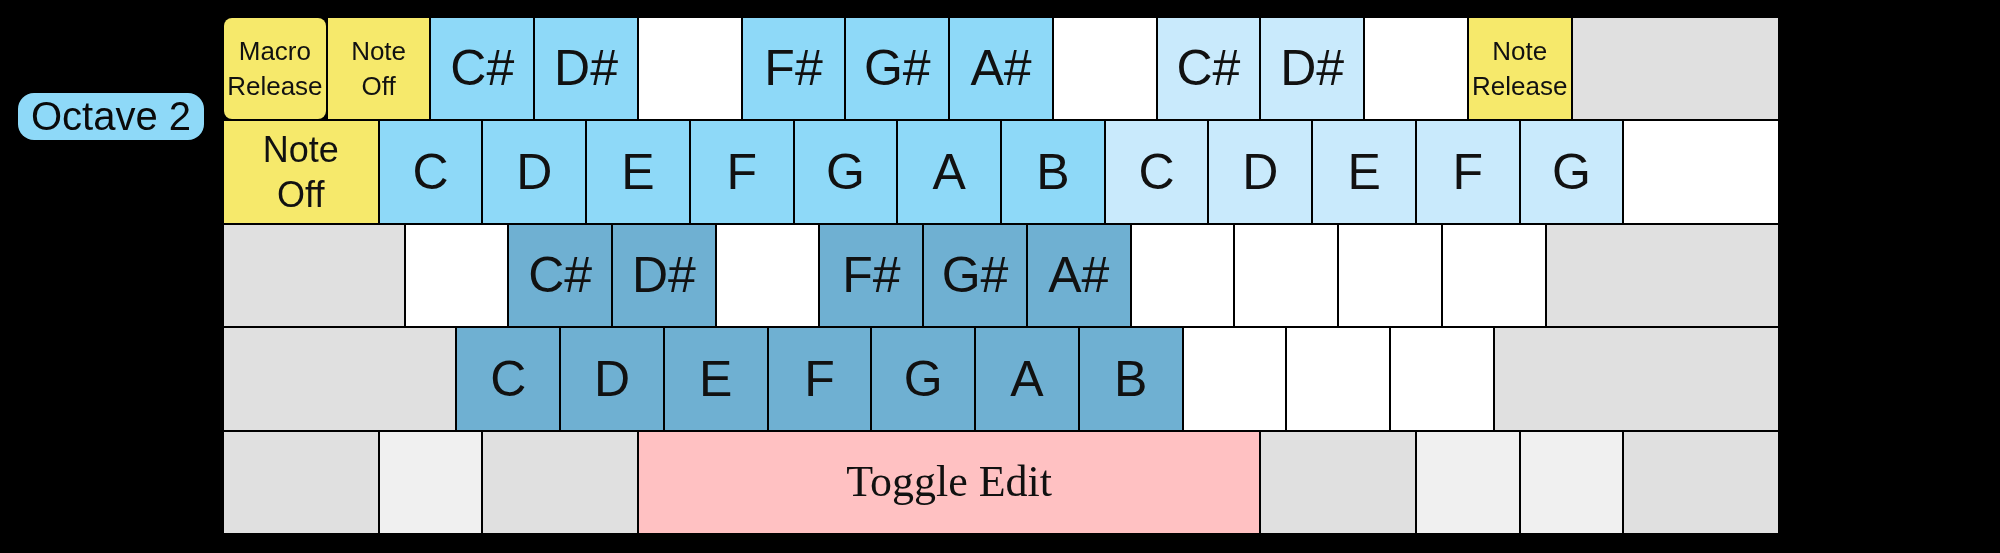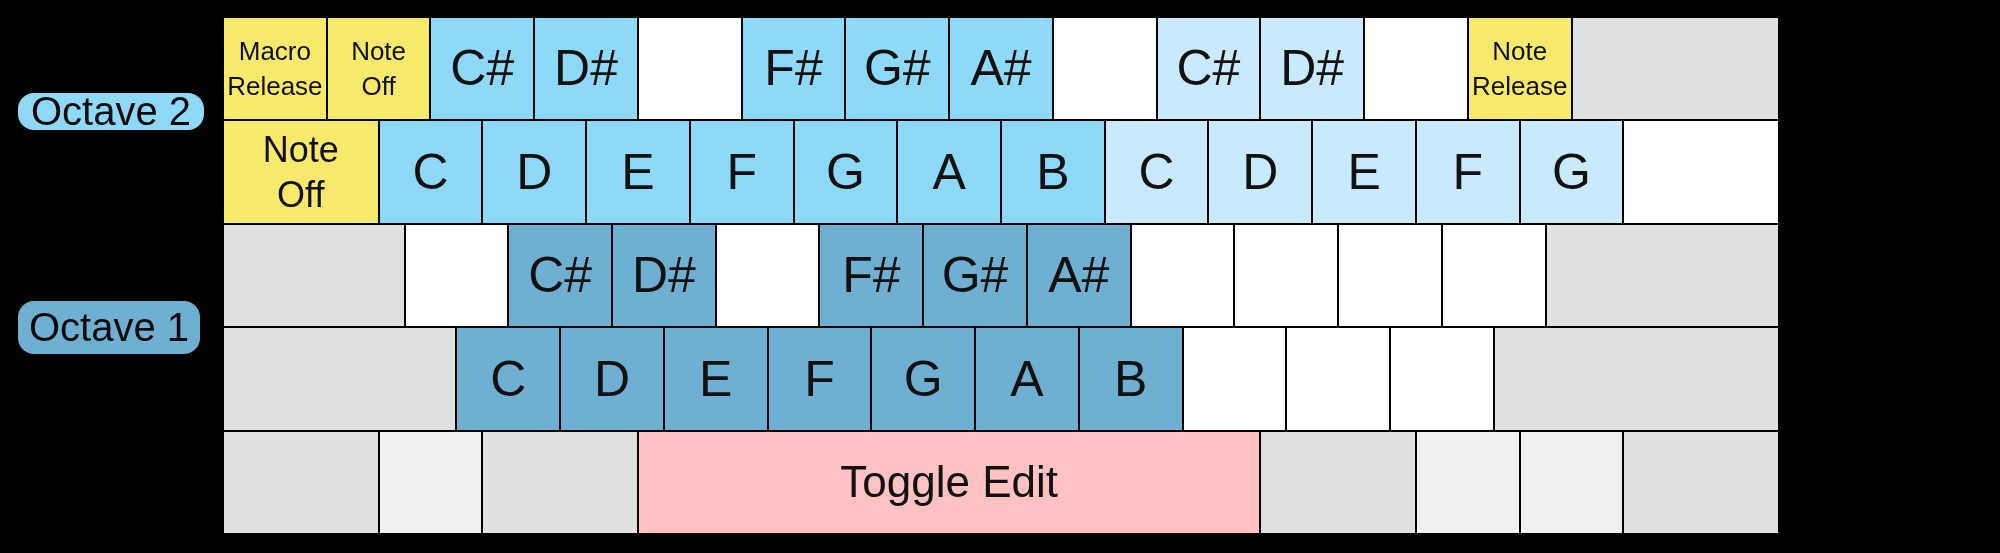--- a/index.html
+++ b/index.html
@@ -32,40 +32,39 @@
   .s-small{font-size:26px;line-height:1.32;}
   .s-medium{font-size:36px;line-height:1.25;}
   .s-space{font-size:44px;}
   .k-yellow{background:var(--yellow,#F6E96B);}
   .k-blue1{background:var(--octave1-blue,#6FB0D2);}
   .k-blue2{background:var(--octave2-blue,#8ED9F8);}
   .k-blue3{background:var(--octave3-blue,#C9EAFC);}
   .k-white{background:var(--white,#FFFFFF);}
   .k-gray{background:var(--gray,#E0E0E0);}
   .k-lgray{background:var(--light-gray,#F0F0F0);}
-  .k-pink{background:var(--pink,#FFC1C2);}
+  .k-pink{background:var(--pink,#FFC1C2);font-family:Liberation Serif, serif;}
   .pill{
     position:absolute;
     display:flex;align-items:center;justify-content:center;
     font-size:40px;color:#0a0a0a;
     border-radius:16px;
     user-select:none;
   }
-  .pill-o2{left:18px;top:93px;width:186px;height:37px;background:var(--octave2-blue,#8ED9F8);}
+  .pill-o2{left:18px;top:93px;width:186px;height:47px;background:var(--octave2-blue,#8ED9F8);}
   .pill-o1{left:18px;top:301px;width:182px;height:53px;background:var(--octave1-blue,#6FB0D2);}
   .pill-o3{left:1799px;top:92px;width:186px;height:55px;background:var(--octave3-blue,#C9EAFC);}
 </style>
 </head>
 <body>
 
 <div class="stage" style="--background: #000000; --yellow: #F6E96B; --octave1-blue: #6FB0D2; --octave2-blue: #8ED9F8; --octave3-blue: #C9EAFC; --white: #FFFFFF; --gray: #E0E0E0; --light-gray: #F0F0F0; --pink: #FFC1C2;">
   <div class="pill pill-o2">Octave 2</div>
-  <div class="pill pill-o1">Octave 1</div>
   <div class="keyboard">
-      <div class="key k-yellow s-small" style="grid-column: span 4;">Macro
+      <div class="key k-yellow s-small" style="grid-column: span 4; border-radius: 8px;">Macro
 Release</div>
       <div class="key k-yellow s-small" style="grid-column: span 4;">Note
 Off</div>
       <div class="key k-blue2" style="grid-column: span 4;">C#</div>
       <div class="key k-blue2" style="grid-column: span 4;">D#</div>
       <div class="key k-white" style="grid-column: span 4;"></div>
       <div class="key k-blue2" style="grid-column: span 4;">F#</div>
       <div class="key k-blue2" style="grid-column: span 4;">G#</div>
       <div class="key k-blue2" style="grid-column: span 4;">A#</div>
       <div class="key k-white" style="grid-column: span 4;"></div>

